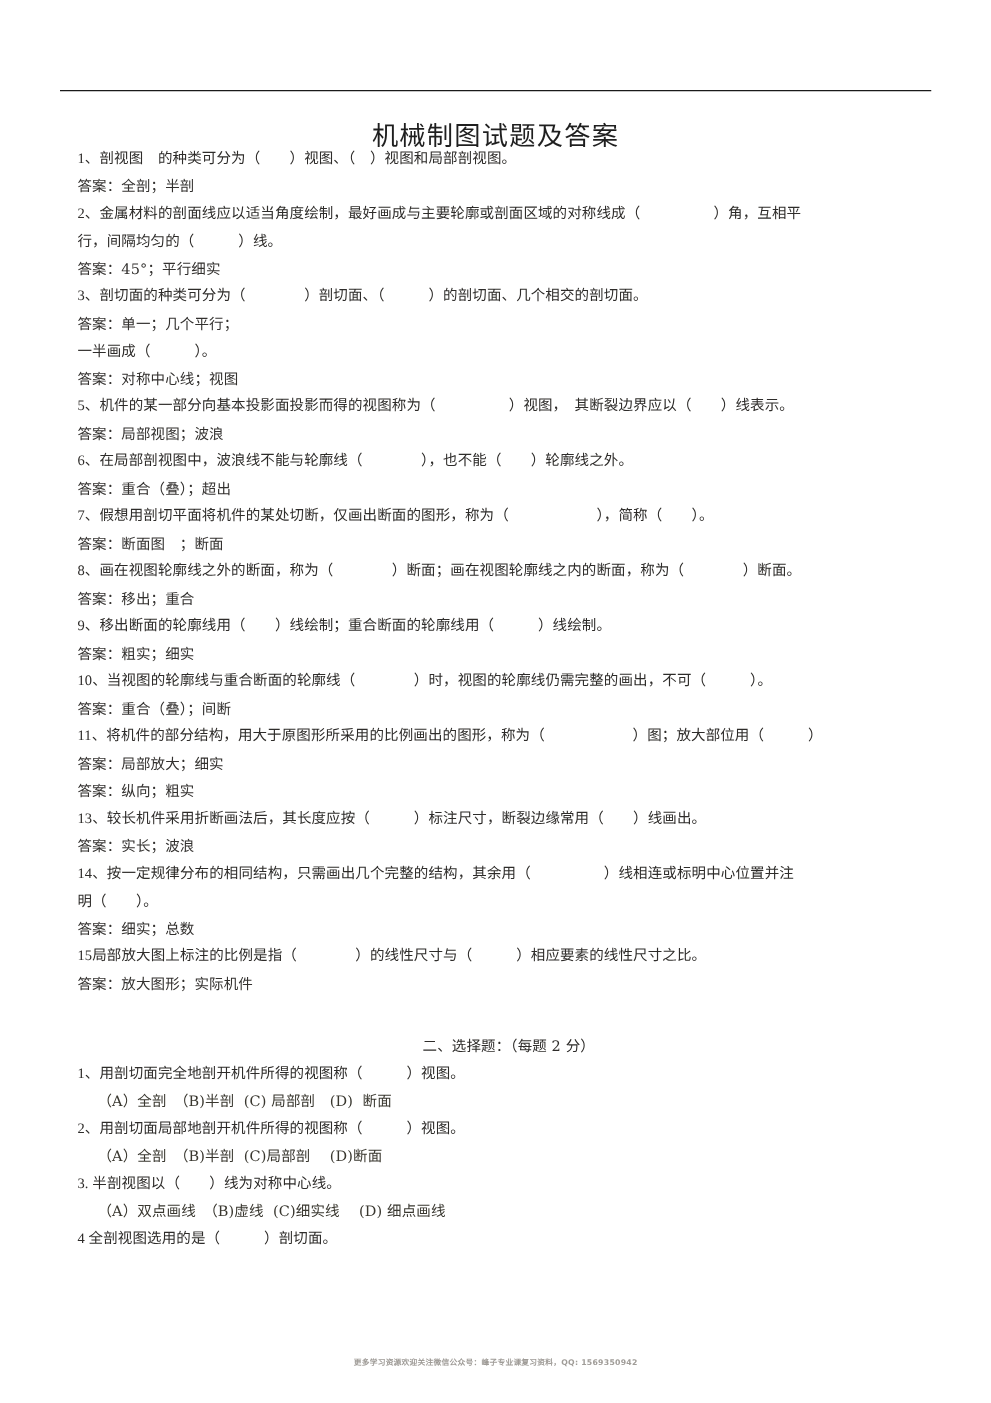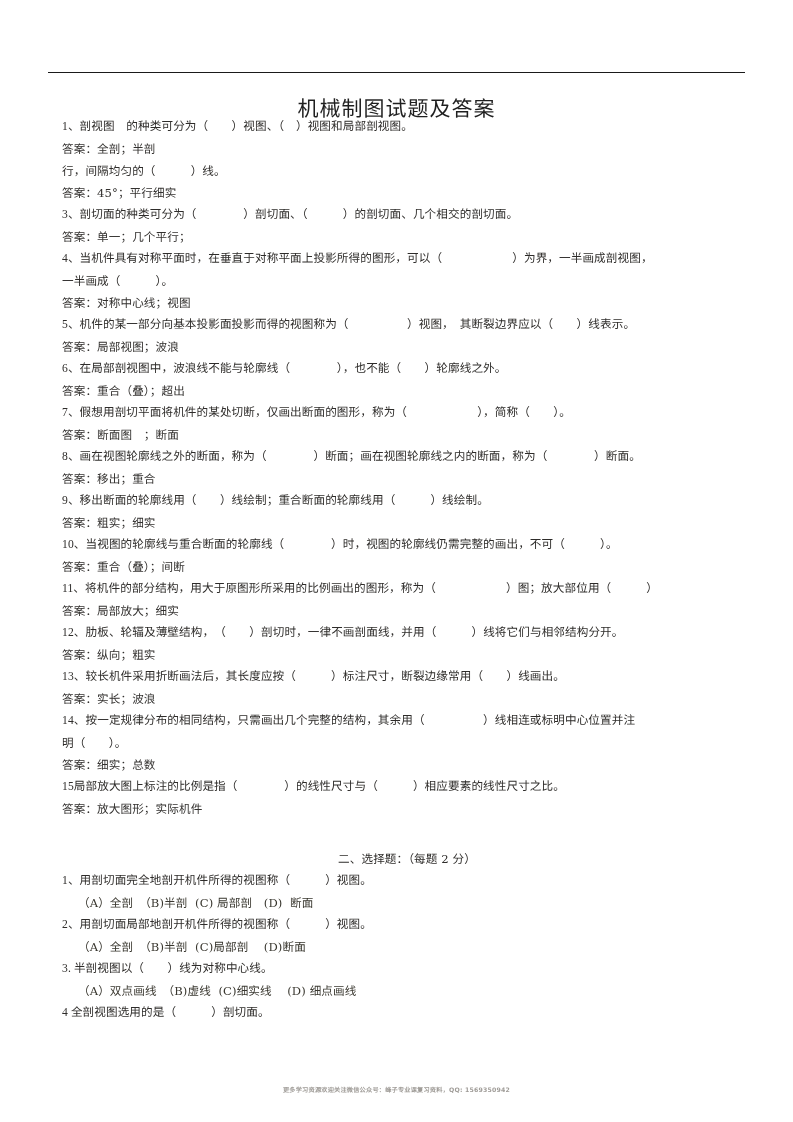--- a/index.html
+++ b/index.html
@@ -119,27 +119,27 @@
 
   <div class="top-rule"></div>
 
   <h1 class="doc-title">机械制图试题及答案</h1>
 
   <div class="content">
 
     <div class="line q">1、剖视图　的种类可分为（　　）视图、（　）视图和局部剖视图。</div>
     <div class="line a">答案：全剖；半剖</div>
 
+    <div class="line q">2、金属材料的剖面线应以适当角度绘制，最好画成与主要轮廓或剖面区域的对称线成（　　　　　）角，互相平</div>
     <div class="line cont">行，间隔均匀的（　　　）线。</div>
     <div class="line a">答案：45°；平行细实</div>
 
     <div class="line q">3、剖切面的种类可分为（　　　　）剖切面、（　　　）的剖切面、几个相交的剖切面。</div>
     <div class="line a">答案：单一；几个平行；</div>
 
-    <div class="line q">4、当机件具有对称平面时，在垂直于对称平面上投影所得的图形，可以（　　　　　　）为界，一半画成剖视图，</div>
     <div class="line cont">一半画成（　　　）。</div>
     <div class="line a">答案：对称中心线；视图</div>
 
     <div class="line q">5、机件的某一部分向基本投影面投影而得的视图称为（　　　　　）视图，　其断裂边界应以（　　）线表示。</div>
     <div class="line a">答案：局部视图；波浪</div>
 
     <div class="line q">6、在局部剖视图中，波浪线不能与轮廓线（　　　　），也不能（　　）轮廓线之外。</div>
     <div class="line a">答案：重合（叠）；超出</div>
 
     <div class="line q">7、假想用剖切平面将机件的某处切断，仅画出断面的图形，称为（　　　　　　），简称（　　）。</div>
@@ -150,21 +150,20 @@
 
     <div class="line q">9、移出断面的轮廓线用（　　）线绘制；重合断面的轮廓线用（　　　）线绘制。</div>
     <div class="line a">答案：粗实；细实</div>
 
     <div class="line q">10、当视图的轮廓线与重合断面的轮廓线（　　　　）时，视图的轮廓线仍需完整的画出，不可（　　　）。</div>
     <div class="line a">答案：重合（叠）；间断</div>
 
     <div class="line q">11、将机件的部分结构，用大于原图形所采用的比例画出的图形，称为（　　　　　　）图；放大部位用（　　　）</div>
     <div class="line a">答案：局部放大；细实</div>
 
-    <div class="line q">12、肋板、轮辐及薄壁结构，　（　　）剖切时，一律不画剖面线，并用（　　　）线将它们与相邻结构分开。</div>
     <div class="line a">答案：纵向；粗实</div>
 
     <div class="line q">13、较长机件采用折断画法后，其长度应按（　　　）标注尺寸，断裂边缘常用（　　）线画出。</div>
     <div class="line a">答案：实长；波浪</div>
 
     <div class="line q">14、按一定规律分布的相同结构，只需画出几个完整的结构，其余用（　　　　　）线相连或标明中心位置并注</div>
     <div class="line cont">明（　　）。</div>
     <div class="line a">答案：细实；总数</div>
 
     <div class="line q">15局部放大图上标注的比例是指（　　　　）的线性尺寸与（　　　）相应要素的线性尺寸之比。</div>

